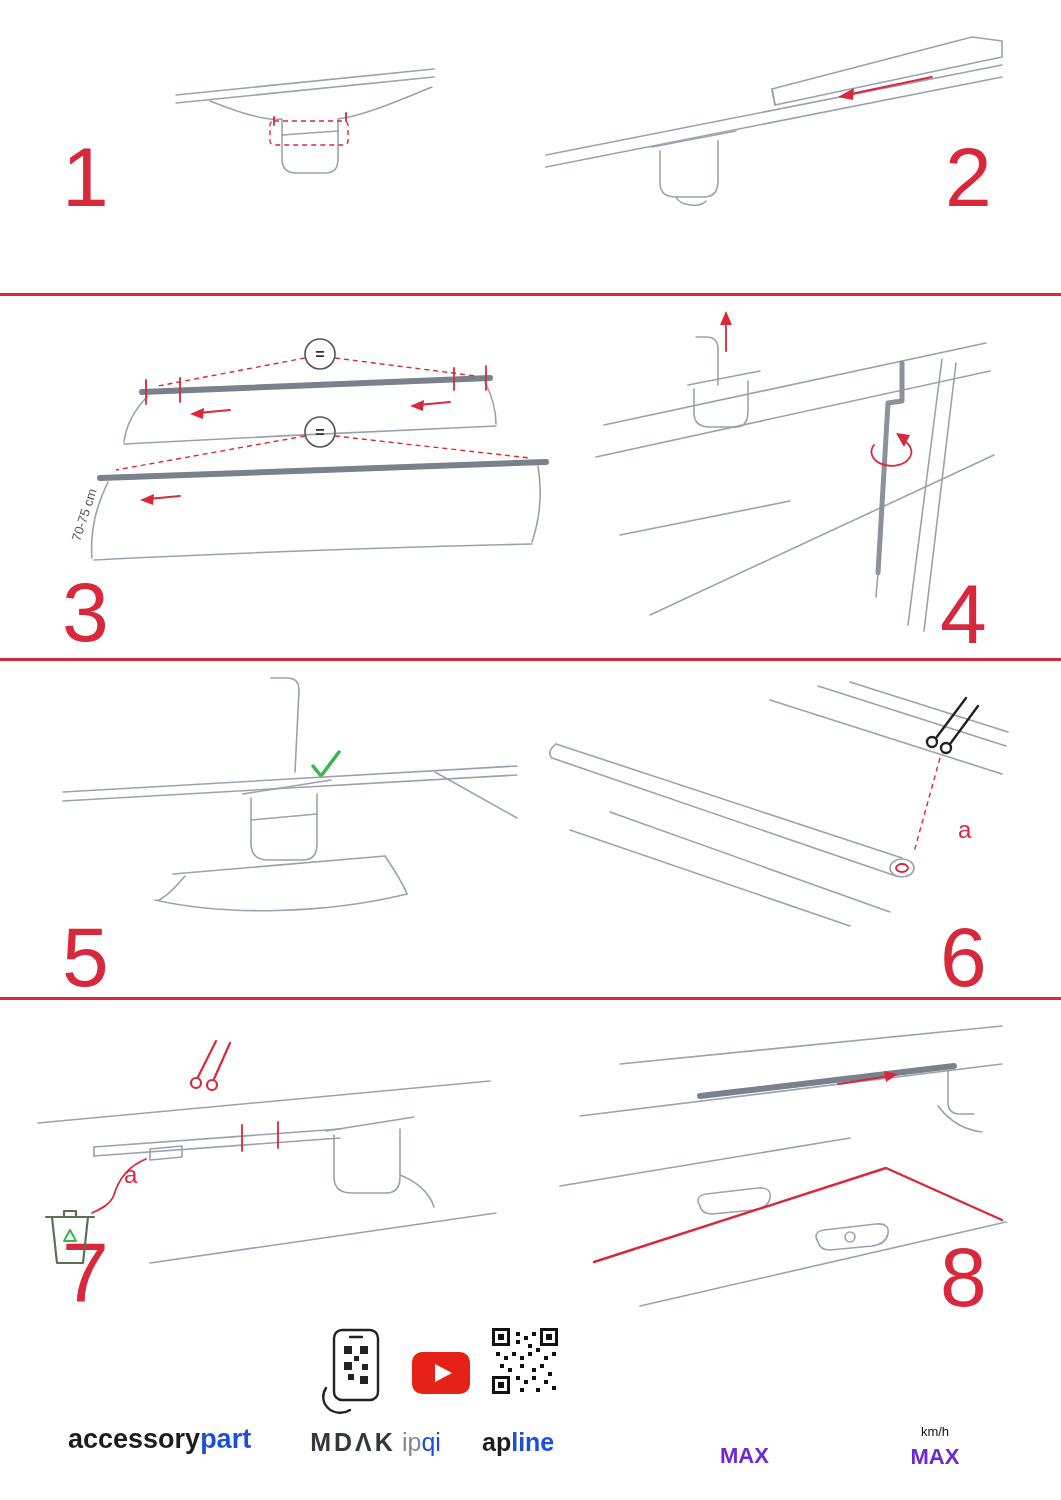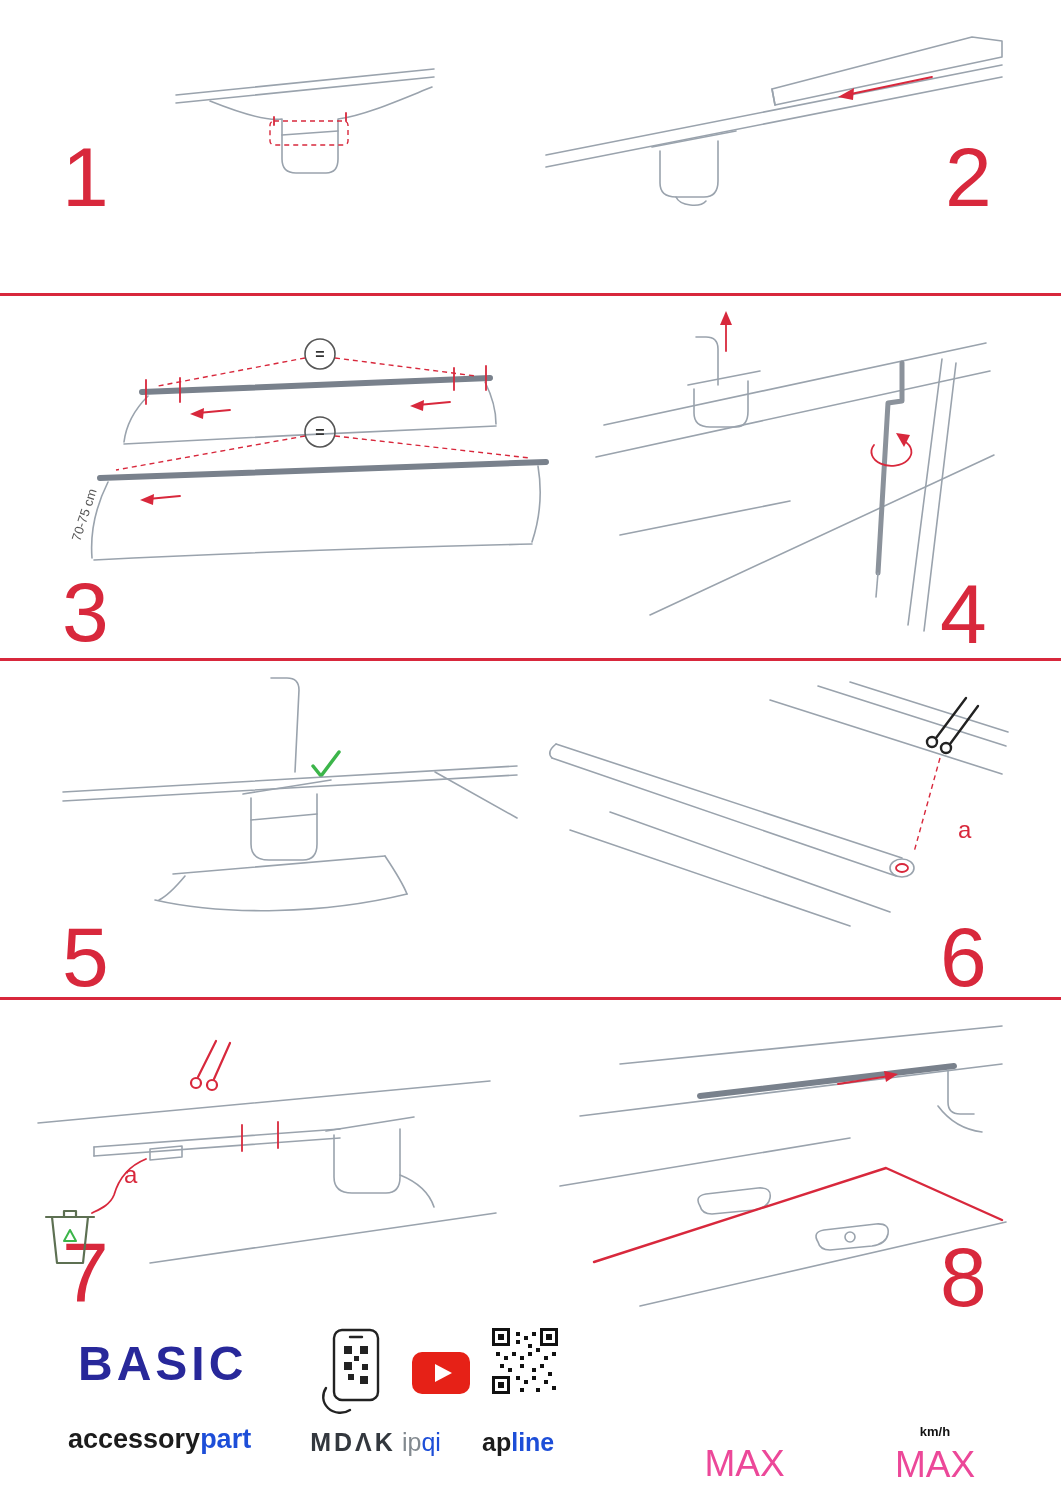--- a/index.html
+++ b/index.html
@@ -32,22 +32,22 @@
   .sp-high{fill:#f29100;font-size:12px;font-weight:bold}
   .logo-basic{position:absolute;left:78;top:1336px;left:78px;font-size:48px;font-weight:bold;color:#28289a;letter-spacing:4px}
   .logo-sub{position:absolute;left:68px;top:1424px;font-size:27px;font-weight:bold;color:#1c1c1c}
   .red-text{color:#1d4ed8}
   .partner{position:absolute;font-size:25px;color:#3b4046}
   .mdak{left:298px;top:1428px;width:110px;text-align:center;font-weight:bold;letter-spacing:3px;color:#33383e}
   .ipqi{left:402px;top:1428px;width:82px;text-align:left}
   .ipqi-gray{color:#82898f}
   .apline{left:482px;top:1428px;width:96px;text-align:left;font-weight:bold}
   .apline-black{color:#1c1c1c}
-  .max-label{position:absolute;font-size:37px;font-weight:normal;color:#ec4899;text-align:center}
-  .kmh{position:absolute;font-size:13px;font-weight:bold;color:#111;text-align:center}
+  .max-label{position:absolute;font-size:22px;font-weight:bold;color:#6d28d9;text-align:center}
+  .kmh{position:absolute;font-size:13px;font-weight:normal;color:#111;text-align:center}
 </style>
 </head>
 <body>
 
 <div class="page">
 
   <div class="step-num" style="left:62px;top:135px">1</div>
   <div class="illus" style="left:170px;top:55px">
     <svg width="270" height="200" viewBox="0 0 270 200">
       <path class="sketch" d="M6 40 L264 14"></path>
@@ -209,21 +209,20 @@
       <polygon class="red-fill" points="348,64 334,61 336,72"></polygon>
       <path class="sketch" d="M398 60 L398 92 Q398 104 410 104 L424 104"></path>
       <path class="sketch" d="M388 96 C400 112 416 120 432 122"></path>
       <path class="sketch" d="M150 196 Q144 186 156 184 L208 178 Q222 177 220 188 Q218 198 204 200 L162 204 Q152 204 150 196 Z"></path>
       <path class="sketch" d="M268 232 Q262 222 274 220 L326 214 Q340 213 338 224 Q336 234 322 236 L280 240 Q270 240 268 232 Z"></path>
       <circle class="sketch" cx="300" cy="227" r="5"></circle>
       <path class="red2" d="M44 252 L336 158 L452 210"></path>
     </svg>
   </div>
 
-  <div class="logo-basic">BASIC</div>
   <div class="logo-sub"><span>accessory</span><span class="red-text">part</span></div>
 
   <div class="illus" style="left:318px;top:1328px">
     <svg width="72" height="86" viewBox="0 0 72 86">
       <rect class="ph" x="16" y="2" width="44" height="70" rx="8"></rect>
       <line class="ph" x1="32" y1="9" x2="44" y2="9"></line>
       <g fill="#222">
         <rect x="26" y="18" width="8" height="8"></rect>
           <rect x="42" y="18" width="8" height="8"></rect>
         <rect x="26" y="34" width="8" height="8"></rect>

